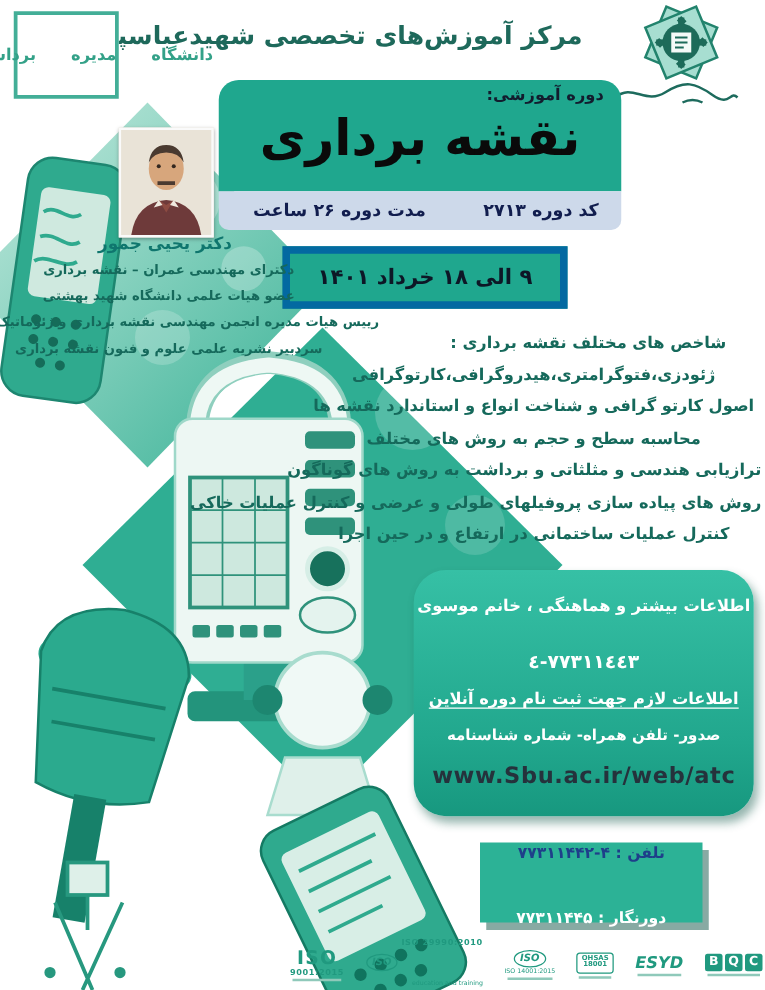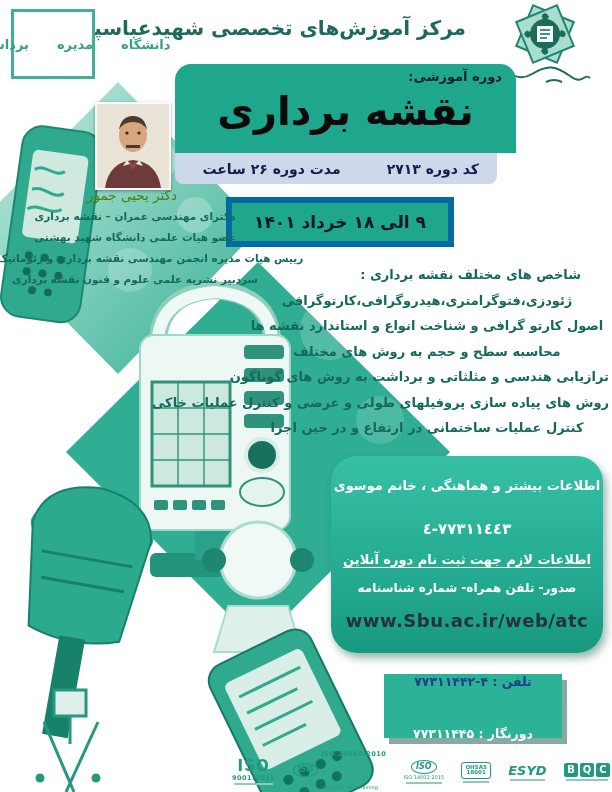--- a/index.html
+++ b/index.html
@@ -13,36 +13,36 @@
   .header-title{left:118px;top:16px;width:348px;text-align:center;
     font-size:20px;font-weight:bold;color:#1e695b;}
   .sbu-logo{left:11px;top:9px;width:78px;height:64px;border:3px solid #43ae97;
     display:flex;flex-direction:row;align-items:center;justify-content:center;
     color:#33a188;font-weight:bold;line-height:15px;font-size:13px;background:#fff;gap:28px;}
   .sbu-year{font-size:6px;letter-spacing:1px;margin-top:1px;}
   .star-logo{left:505px;top:2px;}
   .star-sign{left:486px;top:62px;}
   
   .title-box{left:175px;top:64px;width:322px;height:89px;background:#1fa78e;
-    border-radius:16px 16px 0 0;padding-left:19px;}
+    border-radius:16px 16px 0 0;}
   .course-label{position:absolute;top:5px;right:14px;font-size:13px;font-weight:bold;color:#121c2e;}
   .course-title{position:absolute;top:24px;right:0;width:100%;text-align:center;
     font-size:40px;font-weight:bold;color:#0a0a0a;letter-spacing:1px;}
   .code-bar{left:175px;top:153px;width:322px;height:31px;background:#cdd9ea;
     border-radius:0 0 8px 8px;display:flex;align-items:center;
     padding-right:18px;box-sizing:border-box;gap:46px;
     color:#111d4e;font-weight:bold;font-size:14px;}
   .date-badge{left:226px;top:197px;width:216px;height:38px;background:#1fa78e;
     border:6px solid #0369a1;display:flex;align-items:center;justify-content:center;
     color:#0d1726;font-weight:bold;font-size:17px;}
   
   .photo{left:95px;top:102px;width:72px;height:84px;border:2px solid #fafafa;
     box-shadow:0 1px 3px rgba(0,0,0,.35);background:#e8e2d6;}
   .instructor-name{left:32px;top:187px;width:200px;text-align:center;
-    color:#4d7c0f;font-weight:normal;font-size:13.5px;}
+    color:#0f766e;font-weight:bold;font-size:13.5px;}
   .instructor-details{left:-12px;top:206px;width:294px;display:flex;flex-direction:column;
     align-items:center;color:#15695b;font-weight:bold;font-size:10.5px;line-height:21px;}
   
   .topics{left:245px;top:262px;width:364px;color:#15695b;font-weight:bold;
     font-size:13px;line-height:25.5px;text-align:center;}
   .topics .heading{text-align:right;padding-right:28px;}
   
   .contact-box{left:331px;top:456px;width:272px;height:197px;border-radius:26px;
     background:linear-gradient(180deg,#36c0a5 0%,#21a78d 70%,#17987f 100%);
     box-shadow:3px 5px 8px rgba(20,90,75,.45);
@@ -267,21 +267,21 @@
 
   <div class="abs certs" style="z-index:2;">
     <div class="cert">
       <span class="big-iso">ISO</span>
       <span class="sub">9001:2015</span>
       <span class="cert-caption"></span>
     </div>
     <div class="cert">
       <span class="cert-row">
         <span class="iso-badge">ISO</span>
-        <span class="cert" style="align-items:flex-start;gap:26px;">
+        <span class="cert" style="align-items:flex-end;gap:26px;">
           <span class="sub">ISO 29990:2010</span>
           <span class="tiny">education and training</span>
         </span>
       </span>
       <span class="cert-caption"></span>
     </div>
     <div class="cert">
       <span class="iso-badge">ISO</span>
       <span class="tiny">ISO 14001:2015</span>
       <span class="cert-caption"></span>

